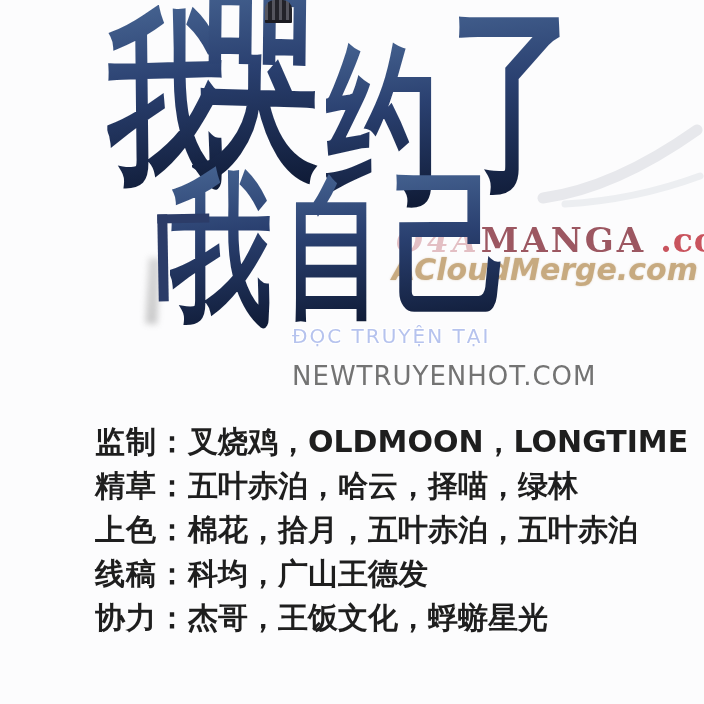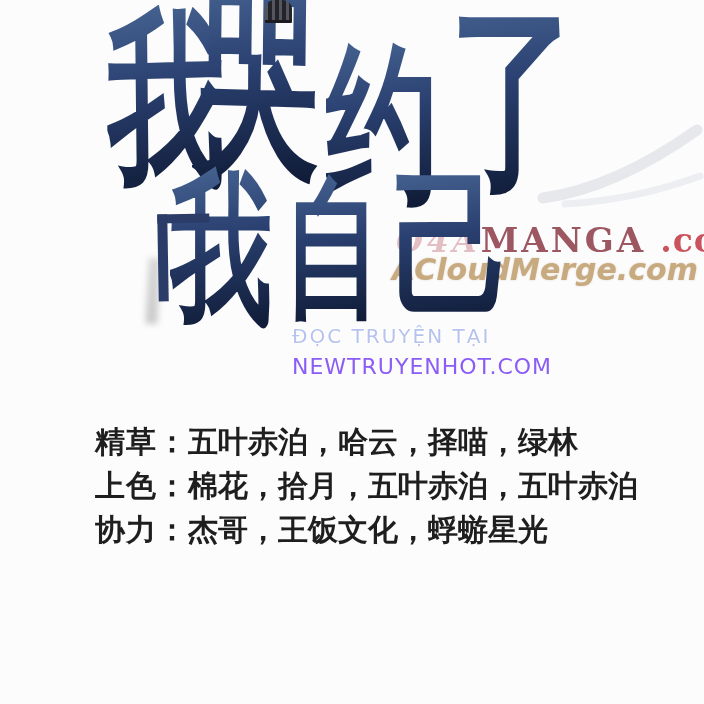--- a/index.html
+++ b/index.html
@@ -82,22 +82,22 @@
   
   .badge{
     position:absolute;left:292px;top:324px;width:400px;z-index:2;
     font-family:"DejaVu Sans", sans-serif;font-weight:normal;
   }
   .badge-line1{
     font-size:20px;letter-spacing:2px;color:#b6c3ee;
     text-shadow:-1px -1px 0 #fff,1px -1px 0 #fff,-1px 1px 0 #fff,1px 1px 0 #fff,0 0 3px #fff;
   }
   .badge-line2{
-    margin-top:6px;
-    font-size:22px;letter-spacing:1px;color:#8b5cf6;
+    margin-top:13px;
+    font-size:26px;letter-spacing:1px;color:#737373;
   }
 
   
   .credits{
     position:absolute;left:95px;top:420px;width:600px;z-index:2;
     font-family:"DejaVu Sans", sans-serif;
     font-size:30px;font-weight:600;color:#1e1e1e;
   }
   .credit-row{line-height:44px;white-space:nowrap;}
   .credit-label{letter-spacing:1px;}
@@ -130,21 +130,27 @@
   <div class="bracket"></div>
 </div>
 
 <div class="badge">
   <div class="badge-line1">ĐỌC TRUYỆN TẠI</div>
   <div class="badge-line2">NEWTRUYENHOT.COM</div>
 </div>
 
 <div class="credits">
   <div class="credit-row">
+    <span class="credit-label">监制：</span><span class="credit-names">叉烧鸡，OLDMOON，LONGTIME</span>
+  </div>
+  <div class="credit-row">
     <span class="credit-label">精草：</span><span class="credit-names">五叶赤泊，哈云，择喵，绿林</span>
   </div>
   <div class="credit-row">
     <span class="credit-label">上色：</span><span class="credit-names">棉花，拾月，五叶赤泊，五叶赤泊</span>
+  </div>
+  <div class="credit-row">
+    <span class="credit-label">线稿：</span><span class="credit-names">科均，广山王德发</span>
   </div>
   <div class="credit-row">
     <span class="credit-label">协力：</span><span class="credit-names">杰哥，王饭文化，蜉蝣星光</span>
   </div>
 </div>
 
 </body></html>

